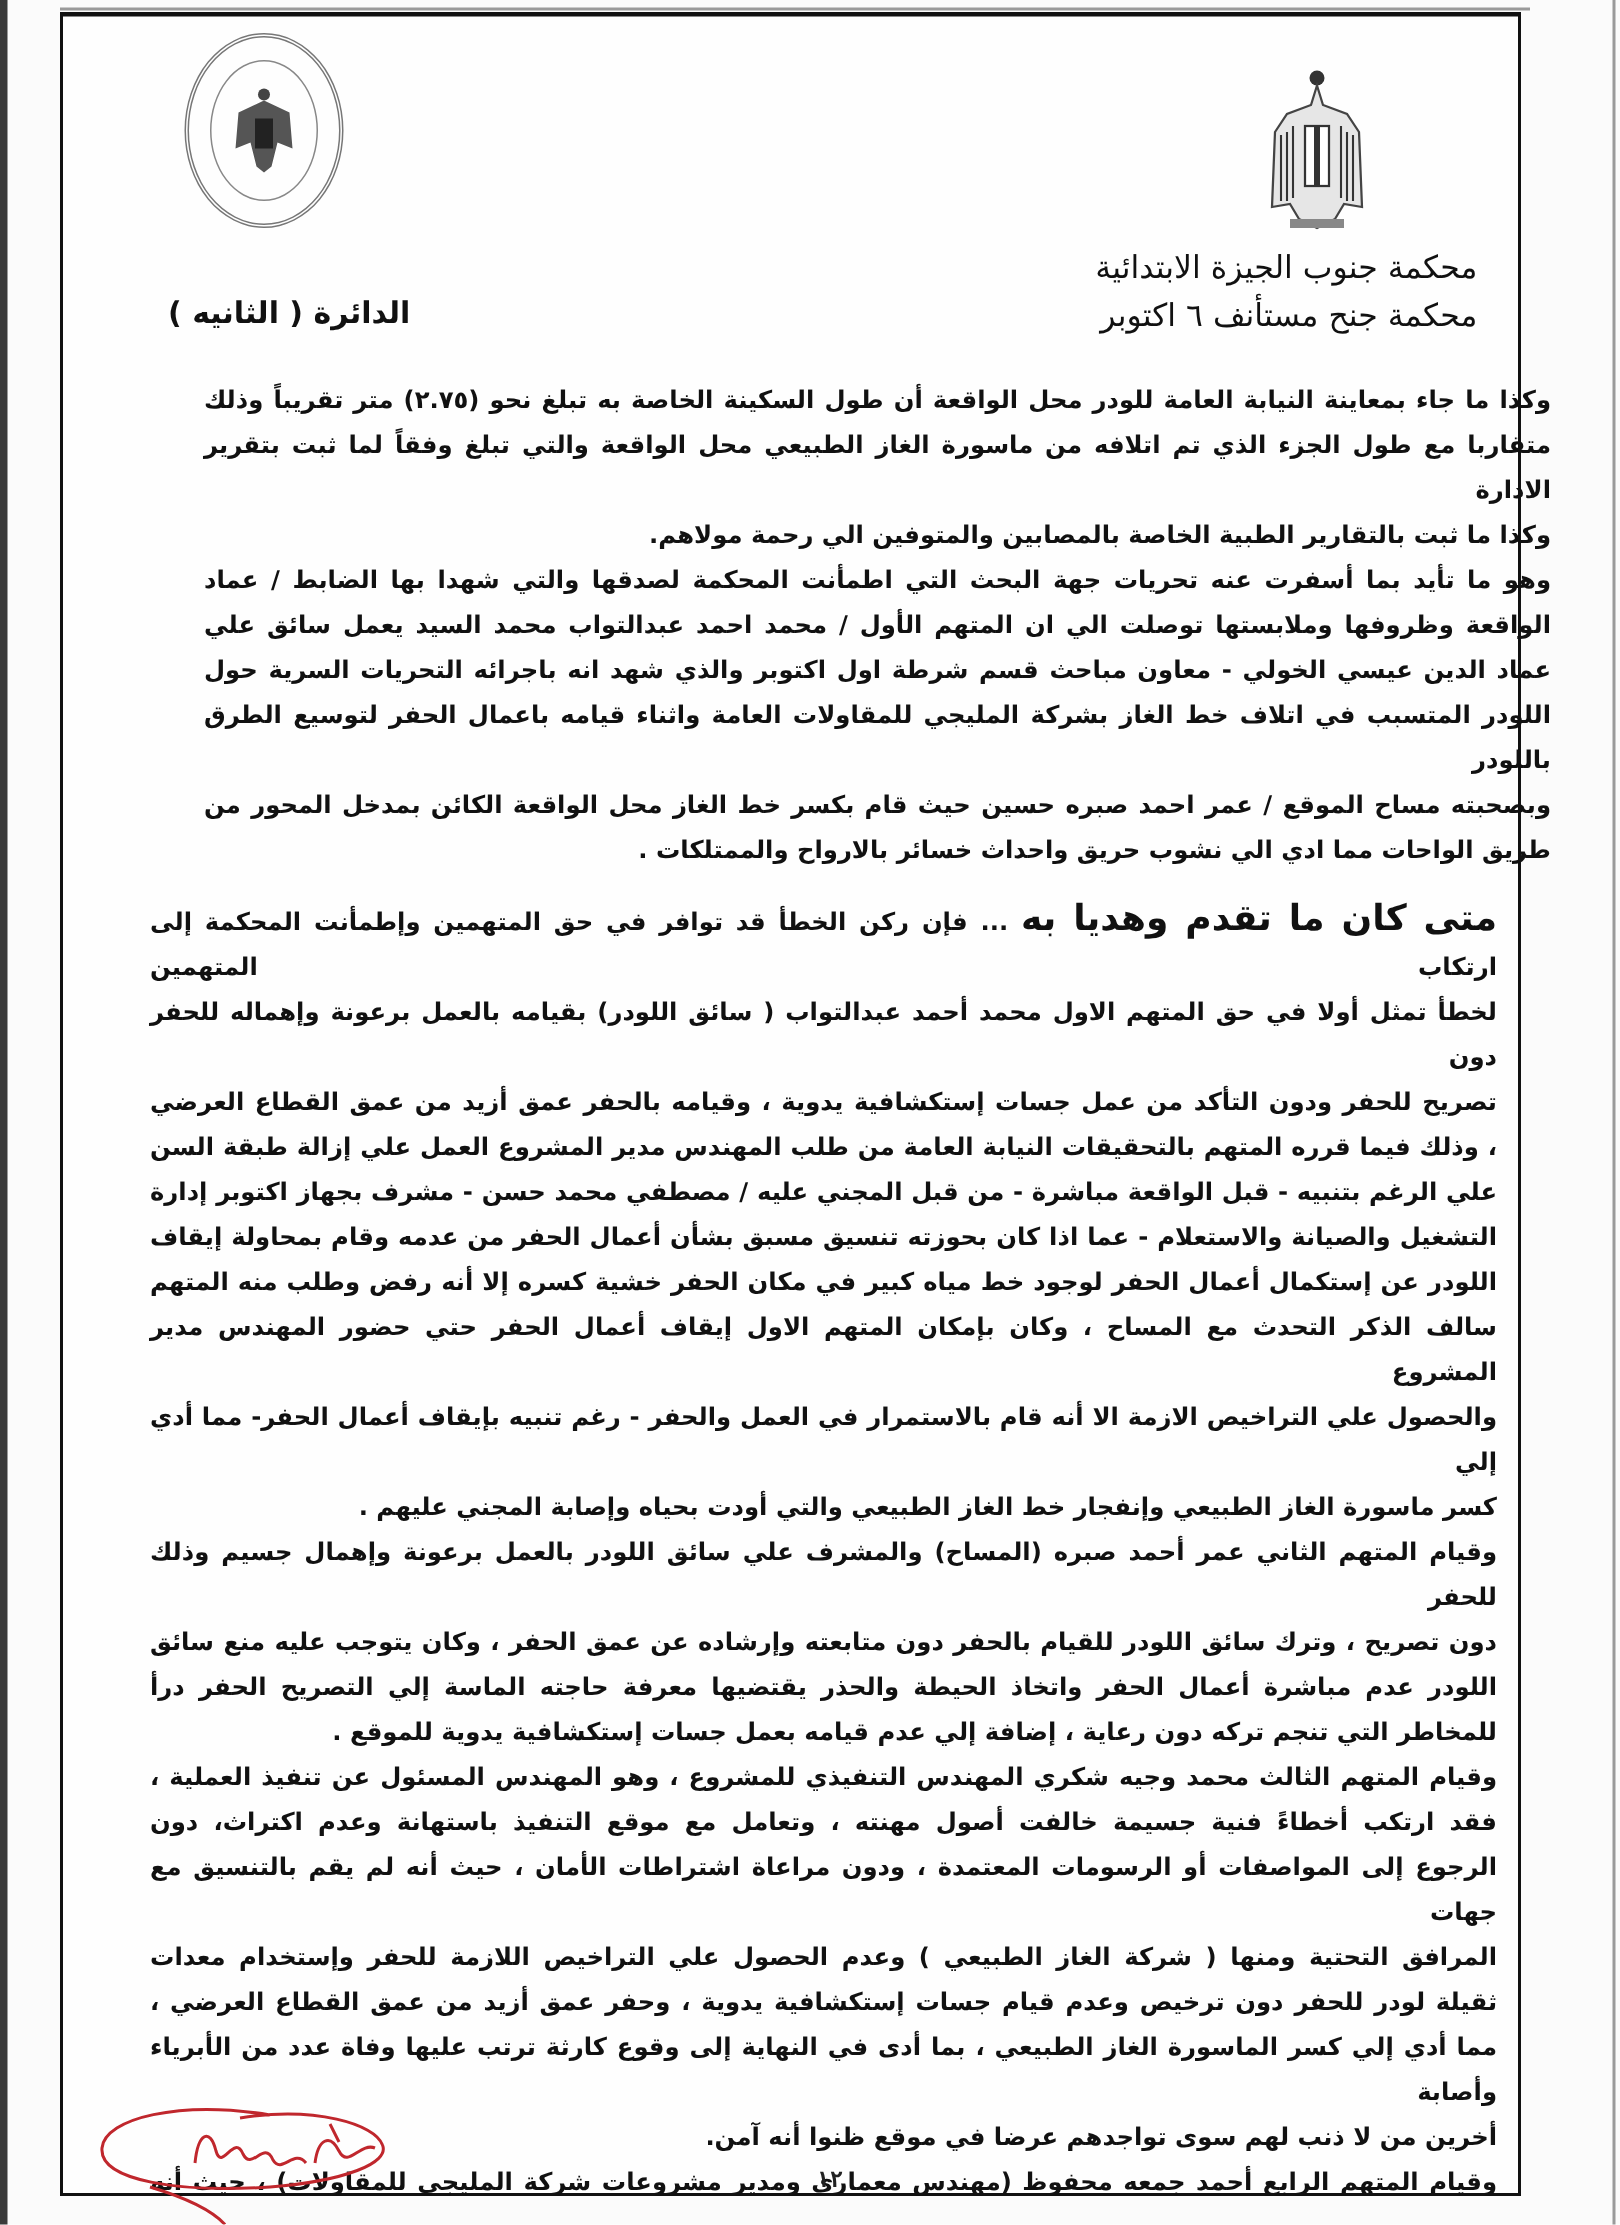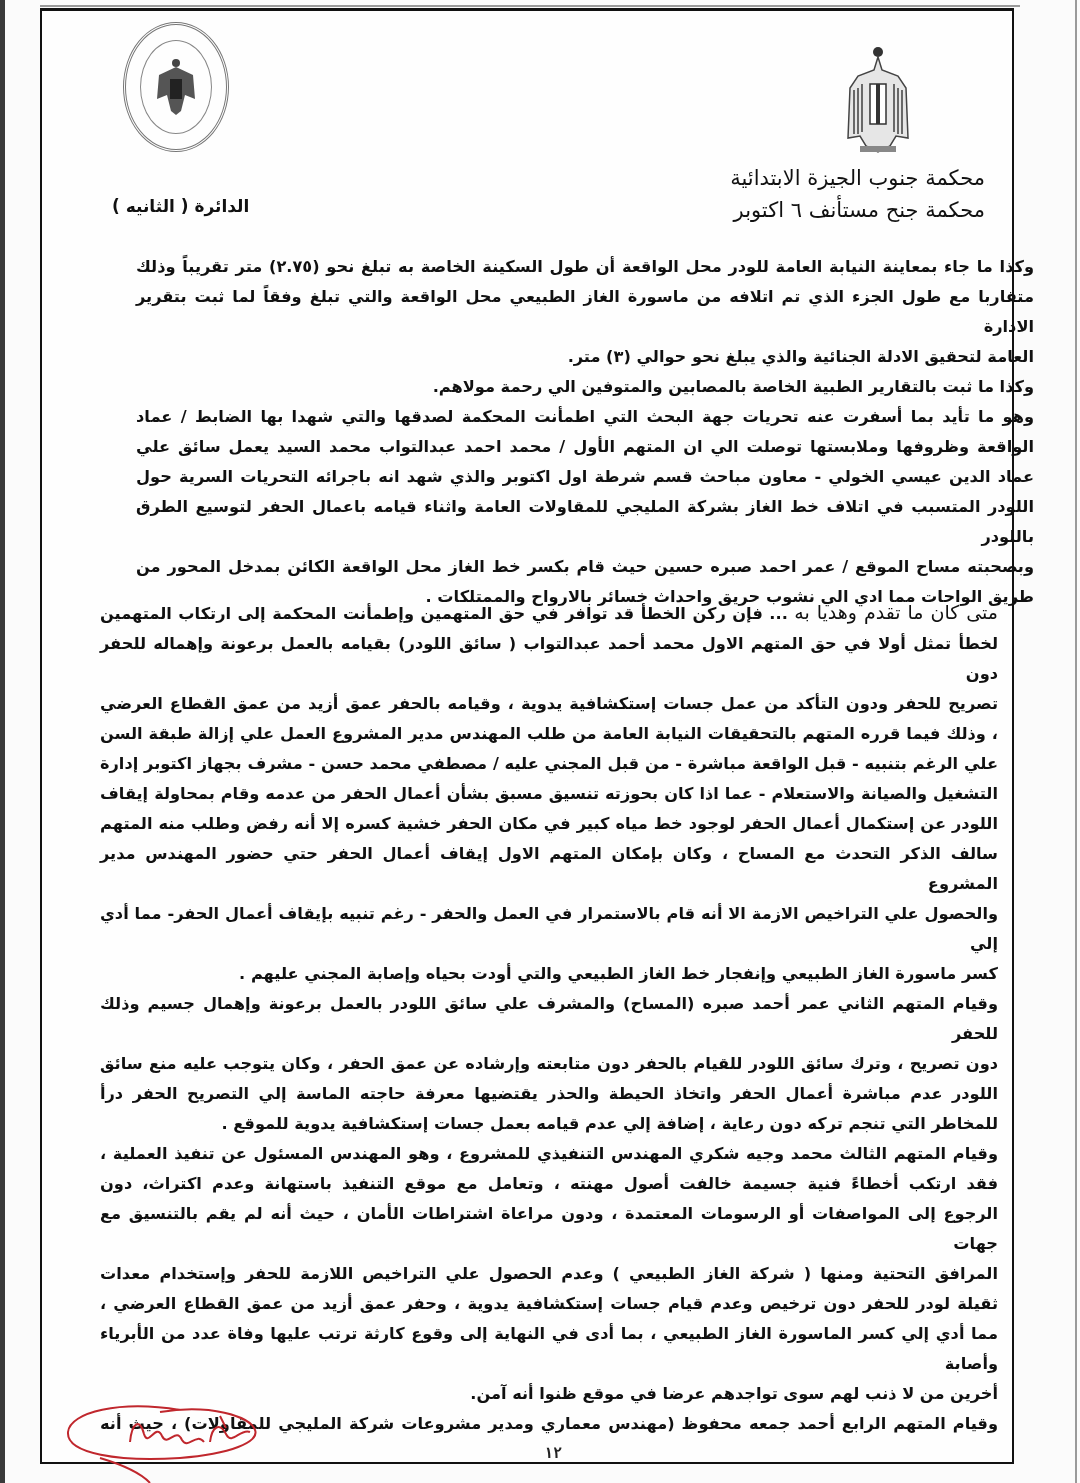--- a/index.html
+++ b/index.html
@@ -25,31 +25,31 @@
     width:70px; height:92px; border:1px solid #888; border-radius:50%;
     display:flex; align-items:center; justify-content:center;
   }
   .eagle { position:absolute; left:838px; top:42px; width:80px; height:116px; }
   .court-header {
     position:absolute; right:95px; top:162px; direction:rtl; text-align:right;
     font-family:"DejaVu Sans", sans-serif; font-weight:normal; font-size:21px; line-height:32px; color:#111;
   }
   .circuit {
     position:absolute; left:112px; top:196px; direction:rtl;
-    font-weight:bold; font-size:17px; color:#111;
+    font-weight:bold; font-size:20px; color:#111;
   }
   .body-text {
     position:absolute; left:100px; width:898px; direction:rtl; text-align:justify;
     text-align-last:right;
     font-family:"DejaVu Sans", sans-serif; font-weight:bold; font-size:16.2px; line-height:30px; color:#111;
     letter-spacing:-0.3px;
   }
   .body-text p { margin:0; }
   .body-text .just { text-align-last:justify; }
-  .heading-inline { font-size:19px; font-weight:400; }
+  .heading-inline { font-size:24px; font-weight:700; }
   .page-num {
     position:absolute; left:544px; top:1444px; font-size:15px; font-weight:bold; color:#222;font-family:Liberation Mono, monospace;
   }
   .signature { position:absolute; left:60px; top:1392px; width:300px; height:91px; }
 </style>
 </head>
 <body>
 
 <div class="left-edge"></div>
 <div class="right-edge"></div>
@@ -86,21 +86,20 @@
 <div class="court-header">
   <div>محكمة جنوب الجيزة الابتدائية</div>
   <div>محكمة جنح مستأنف ٦ اكتوبر</div>
 </div>
 
 <div class="circuit">الدائرة ( الثانيه )</div>
 
 <div class="body-text" style="top:252px;margin-left:36px;">
   <p class="just">وكذا ما جاء بمعاينة النيابة العامة للودر محل الواقعة أن طول السكينة الخاصة به تبلغ نحو (٢.٧٥) متر تقريباً وذلك</p>
   <p class="just">متقاربا مع طول الجزء الذي تم اتلافه من ماسورة الغاز الطبيعي محل الواقعة والتي تبلغ وفقاً لما ثبت بتقرير الادارة</p>
-  <p>العامة لتحقيق الادلة الجنائية والذي يبلغ نحو حوالي (٣) متر.</p>
   <p>وكذا ما ثبت بالتقارير الطبية الخاصة بالمصابين والمتوفين الي رحمة مولاهم.</p>
   <p class="just">وهو ما تأيد بما أسفرت عنه تحريات جهة البحث التي اطمأنت المحكمة لصدقها والتي شهدا بها الضابط / عماد</p>
   <p class="just">الواقعة وظروفها وملابستها توصلت الي ان المتهم الأول / محمد احمد عبدالتواب محمد السيد يعمل سائق علي</p>
   <p class="just">عماد الدين عيسي الخولي - معاون مباحث قسم شرطة اول اكتوبر والذي شهد انه باجرائه التحريات السرية حول</p>
   <p class="just">اللودر المتسبب في اتلاف خط الغاز بشركة المليجي للمقاولات العامة واثناء قيامه باعمال الحفر لتوسيع الطرق باللودر</p>
   <p class="just">وبصحبته مساح الموقع / عمر احمد صبره حسين حيث قام بكسر خط الغاز محل الواقعة الكائن بمدخل المحور من</p>
   <p>طريق الواحات مما ادي الي نشوب حريق واحداث خسائر بالارواح والممتلكات .</p>
 </div>
 
 <div class="body-text" style="top:597px;">

